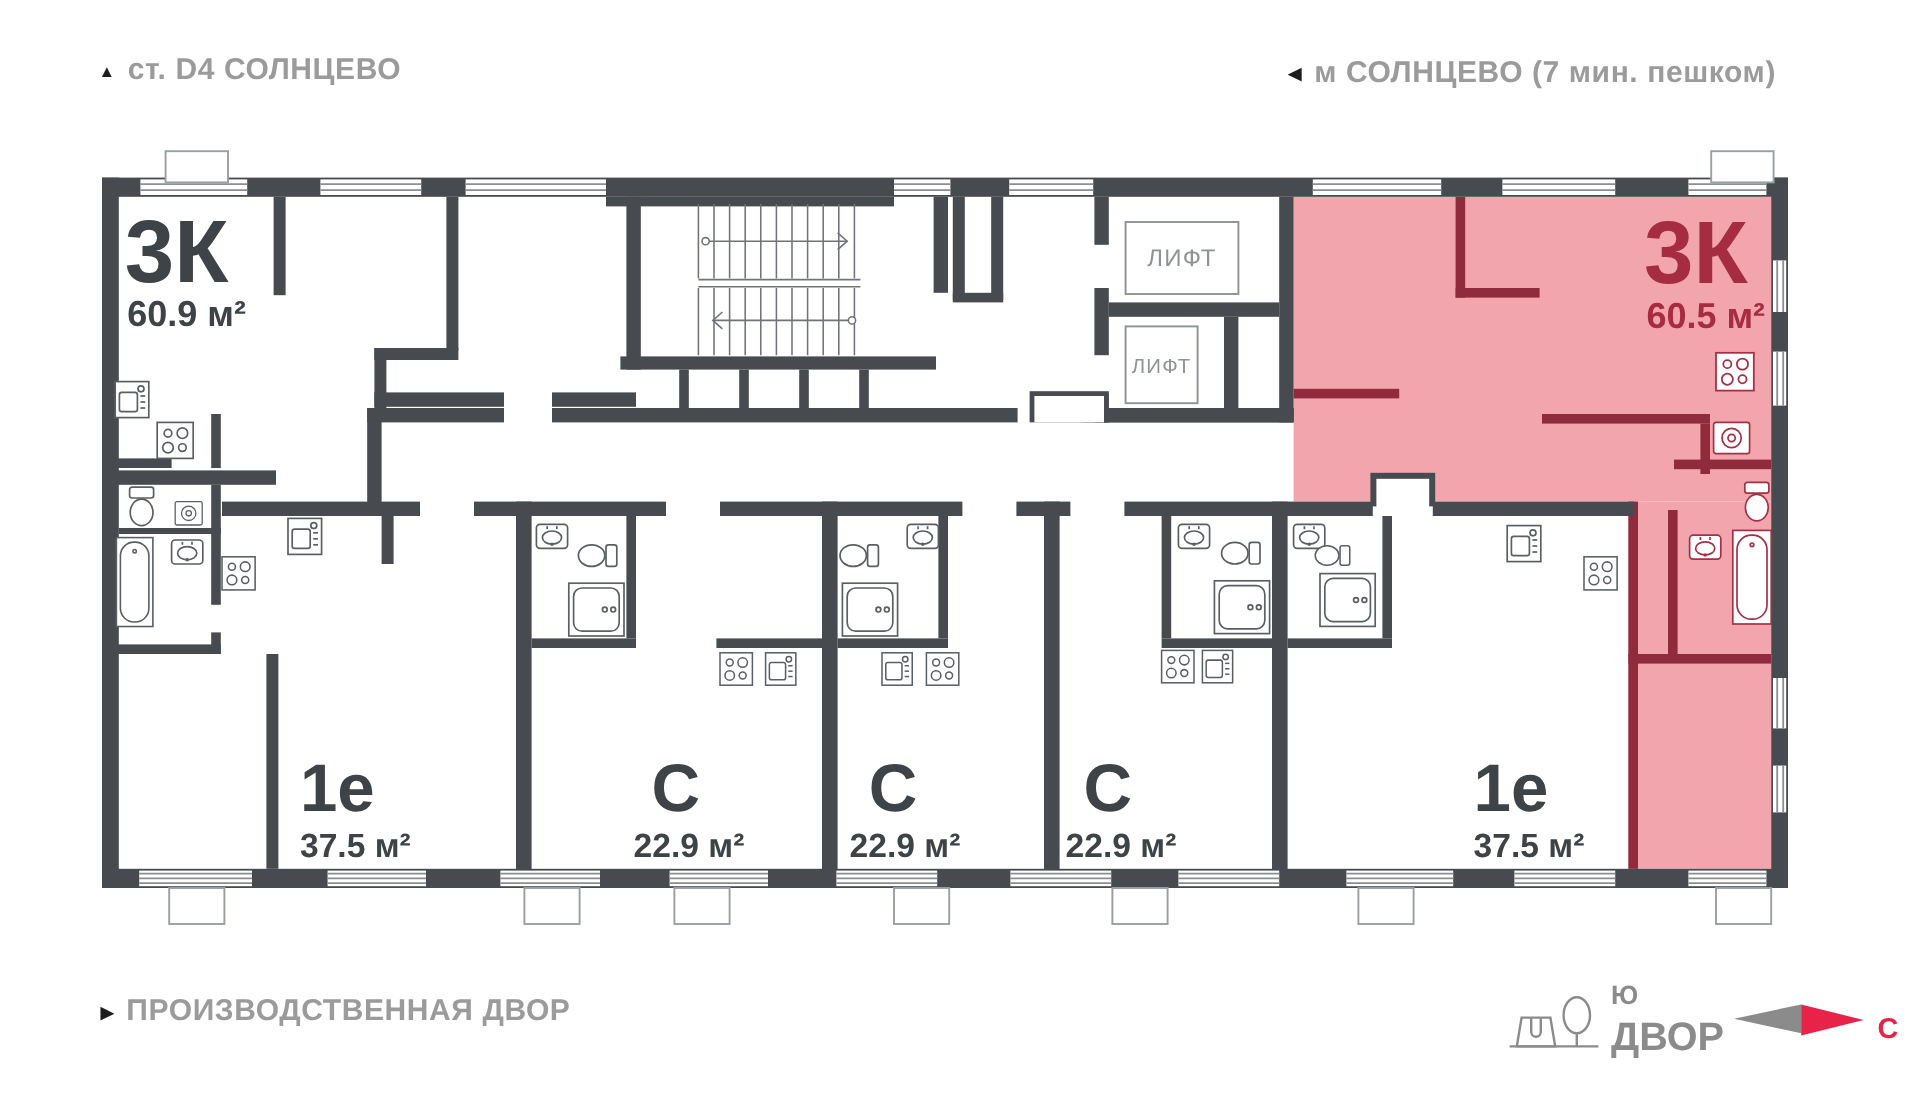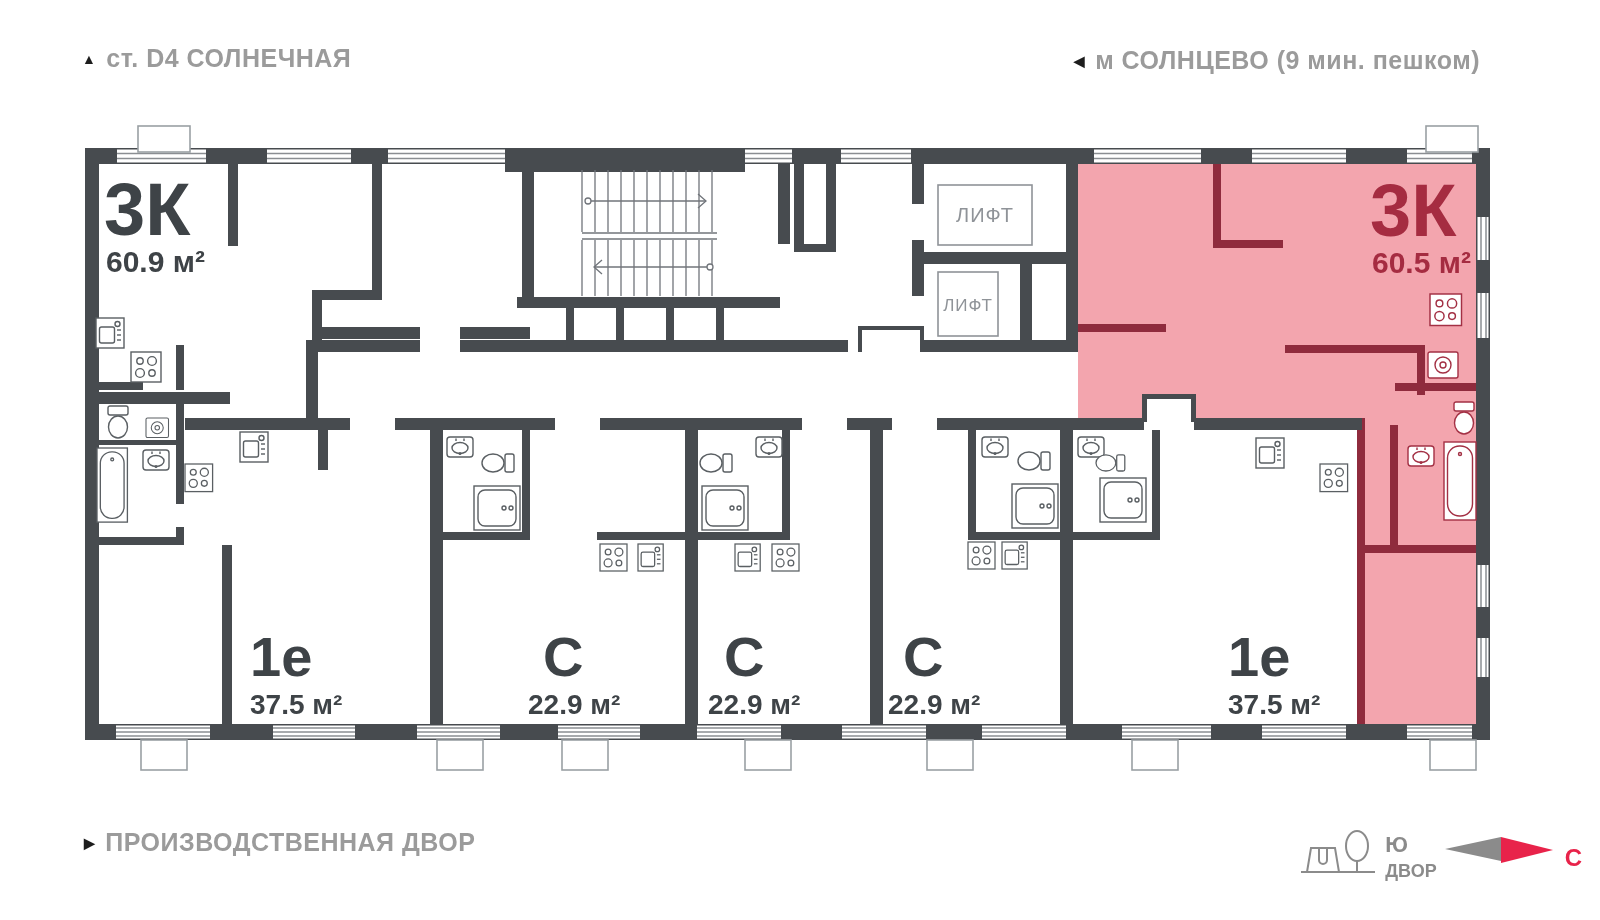--- a/index.html
+++ b/index.html
@@ -7,43 +7,43 @@
         font-family:"Liberation Sans",sans-serif;}
   .corner-label{position:absolute;display:flex;align-items:center;gap:10px;
         color:#9b9b9b;font-size:25px;font-weight:700;letter-spacing:.5px;white-space:nowrap;}
   .corner-label .tri{color:#1d1d1d;font-size:14px;line-height:1;}
   #lbl-station{left:82px;top:44px;}
   #lbl-metro{right:120px;top:46px;}
   #lbl-street{left:84px;top:828px;}
   .compass{position:absolute;right:18px;bottom:40px;display:flex;align-items:flex-end;gap:8px;}
   .compass .words{display:flex;flex-direction:column;align-items:flex-start;line-height:1;}
   .compass .south{color:#8b8b8b;font-size:22px;font-weight:700;margin-bottom:6px;}
-  .compass .yard{color:#8b8b8b;font-size:18px;font-weight:700;}
+  .compass .yard{color:#8b8b8b;font-size:33px;font-weight:700;}
   .compass .north{color:#e8234a;font-size:24px;font-weight:700;margin-bottom:8px;}
   svg text{font-family:"Liberation Sans",sans-serif;}
   .big-type{font-size:74px;font-weight:700;}
   .mid-type{font-size:56px;font-weight:700;}
   .area-txt{font-size:30px;font-weight:700;}
   .area-txt-s{font-size:28px;font-weight:700;}
   .dark{fill:#3e4347;}
   .redtxt{fill:#a52c41;}
   .lift-txt{fill:#8f9398;font-size:20px;letter-spacing:1px;}
 </style>
 </head>
 <body>
 
 <div class="page">
 
   <div class="corner-label" id="lbl-station">
     <span class="tri">▲</span>
-    <span>ст. D4 СОЛНЕЧНАЯ</span>
+    <span>ст. D4 СОЛНЦЕВО</span>
   </div>
   <div class="corner-label" id="lbl-metro">
     <span class="tri">◀</span>
-    <span>м СОЛНЦЕВО (9 мин. пешком)</span>
+    <span>м СОЛНЦЕВО (7 мин. пешком)</span>
   </div>
   <div class="corner-label" id="lbl-street">
     <span class="tri">▶</span>
     <span>ПРОИЗВОДСТВЕННАЯ ДВОР</span>
   </div>
 
   <div class="compass">
     <svg width="78" height="52" viewBox="0 0 78 52">
       <g fill="none" stroke="#8b8b8b" stroke-width="2">
         <path d="M8,44 L12,20 H36 L40,44 Z"></path>

